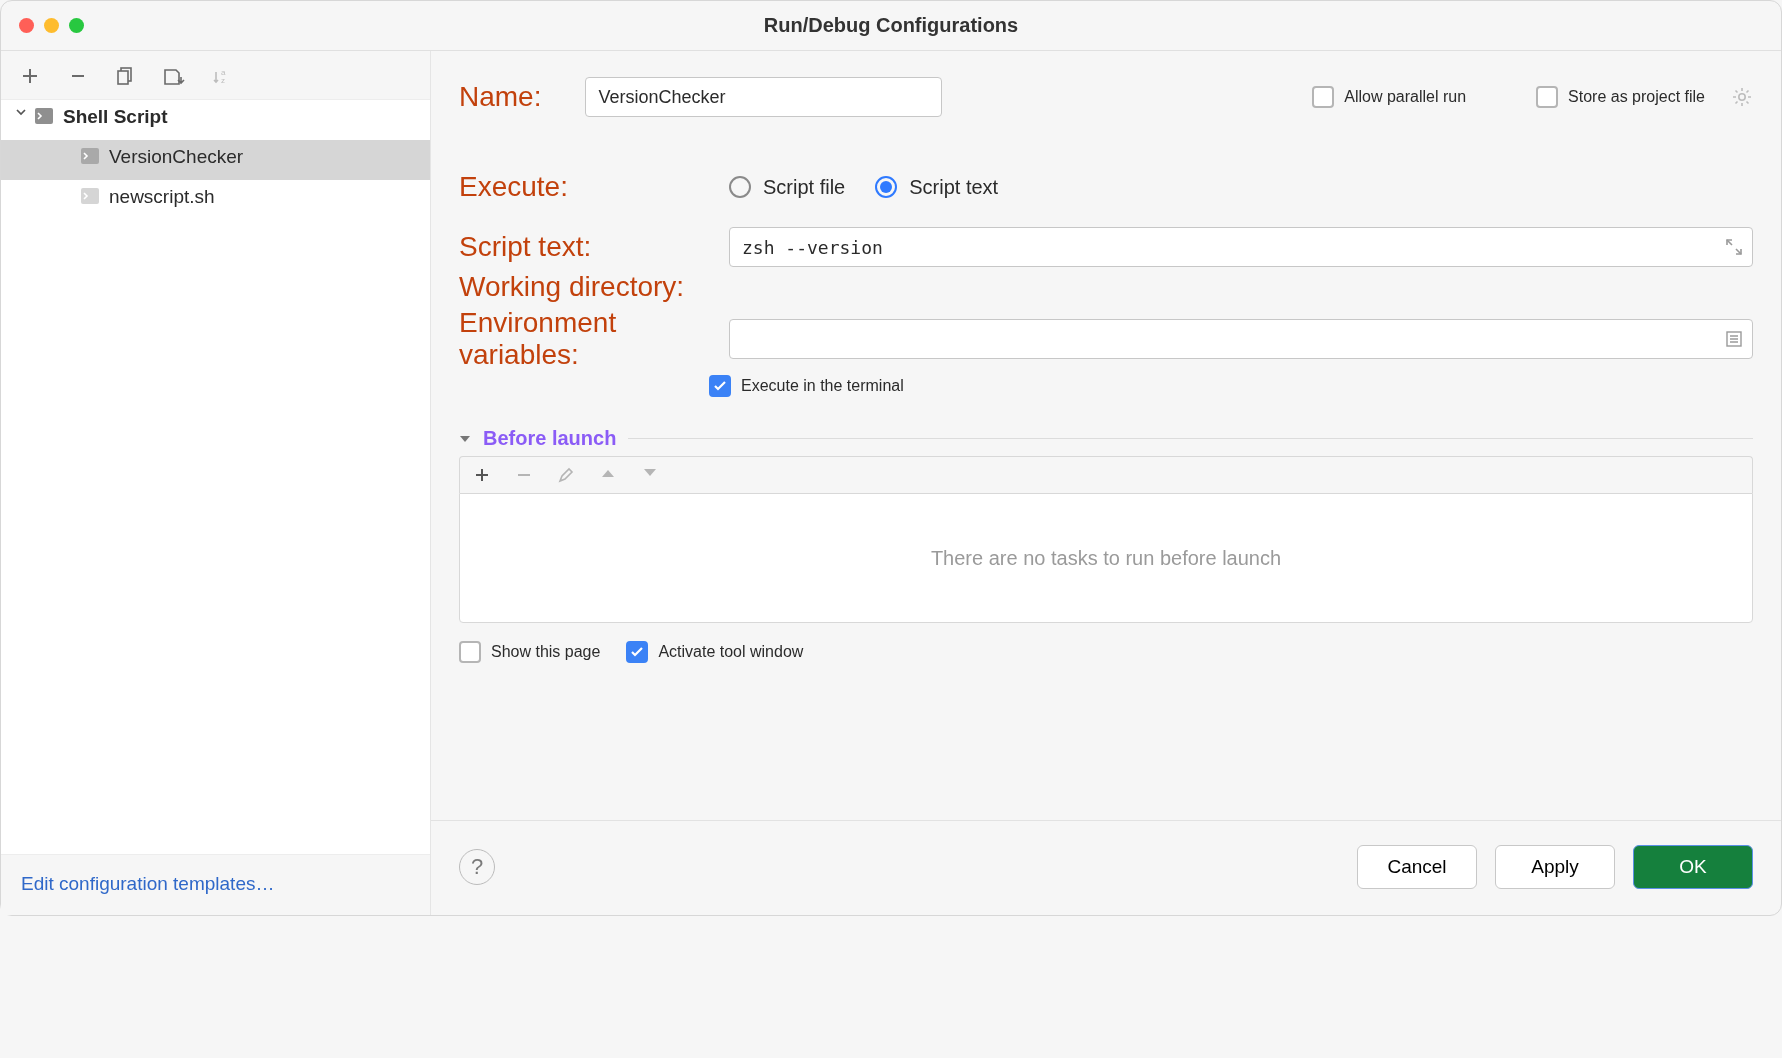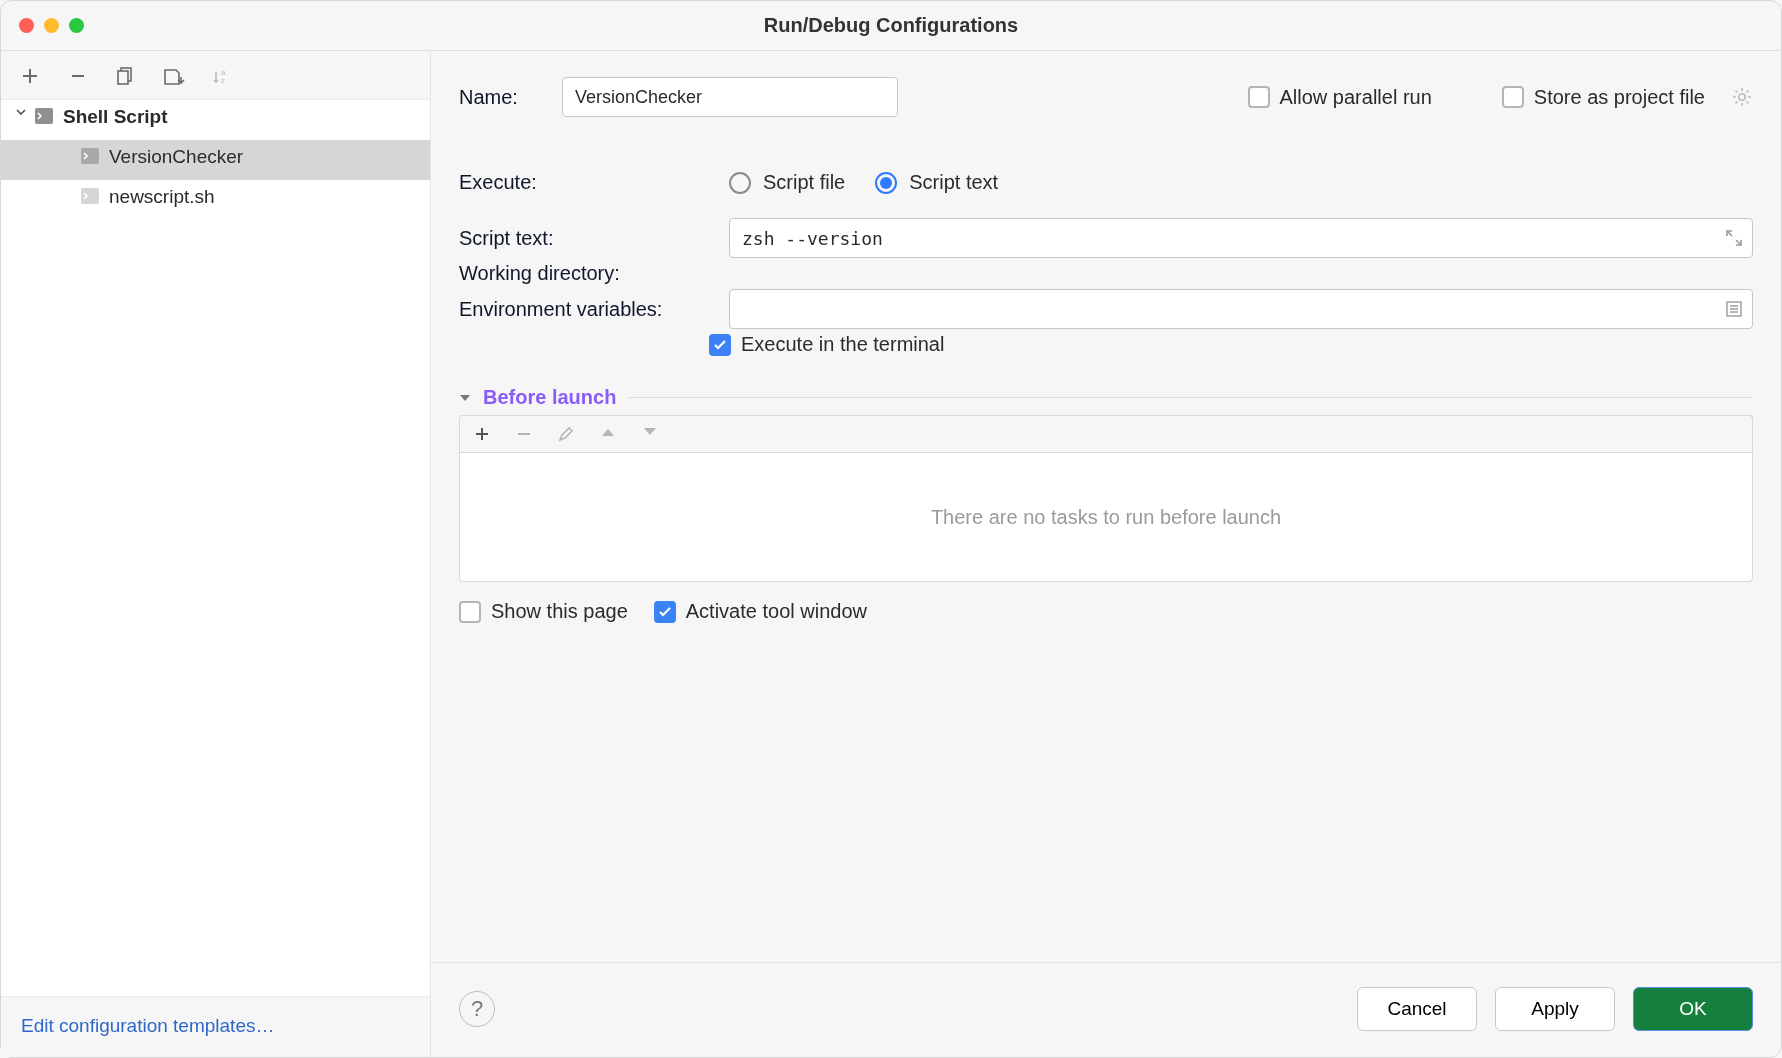--- a/index.html
+++ b/index.html
@@ -7,21 +7,21 @@
   font-family: -apple-system, "Helvetica Neue", Arial, sans-serif;
   font-size: 16px;
   color: #2b2b2b;
   background: #f6f6f6;
   width: 1782px;
   height: 1058px;
   overflow: hidden;
 }
 .window {
   width: 1782px;
-  height: 1058px;
+  height: 916px;
   background: #f6f6f6;
   border: 1px solid #d7d7d7;
   border-radius: 12px;
   display: flex;
   flex-direction: column;
   position: relative;
 }
 .titlebar {
   height: 50px;
   display: flex;
@@ -78,34 +78,34 @@
 .sidebar-footer {
   padding: 18px 20px 20px 20px;
 }
 .link { color:#2f68c9; font-size:19px; cursor:pointer; }
 .main {
   flex: 1; display: flex; flex-direction: column; padding: 26px 28px 0 28px;
   min-width: 0;
 }
 .row { display:flex; align-items:center; margin-bottom: 24px; gap: 20px; }
 .row.tight { margin-bottom: 4px; }
-.label { width: 250px; font-size: 20px; color:#0f172a; }
+.label { width: 250px; font-size: 28px; color:#c2410c; }
 .label.narrow { width: auto; margin-right: 24px; }
 input[type=text].field, .field {
   flex: 1; height: 40px; border: 1px solid #c7c7c7; border-radius: 4px;
   background: #fff; padding: 0 12px; font-size: 18px; color:#2b2b2b;
 }
 .field.icon-right { padding-right: 40px; position: relative; }
 .field-wrap { position: relative; flex: 1; display:flex; }
 .in-icon {
   position:absolute; right:10px; top:50%; transform:translateY(-50%);
   color:#9a9a9a; cursor:pointer;
 }
 .name-input { width: 480px; flex: 0 0 480px; }
-.chk-group { display:flex; align-items:center; gap:10px; font-size:20px; }
+.chk-group { display:flex; align-items:center; gap:10px; font-size:16px; }
 .chk {
   width: 22px; height: 22px; border: 2px solid #b5b5b5; border-radius:4px;
   background:#fff; display:inline-flex; align-items:center; justify-content:center;
   cursor:pointer;
 }
 .chk.checked { background:#3b82f6; border-color:#3b82f6; color:#fff; }
 .radio {
   width:22px; height:22px; border:2px solid #8a8a8a; border-radius:50%;
   display:inline-flex; align-items:center; justify-content:center; cursor:pointer;
 }

